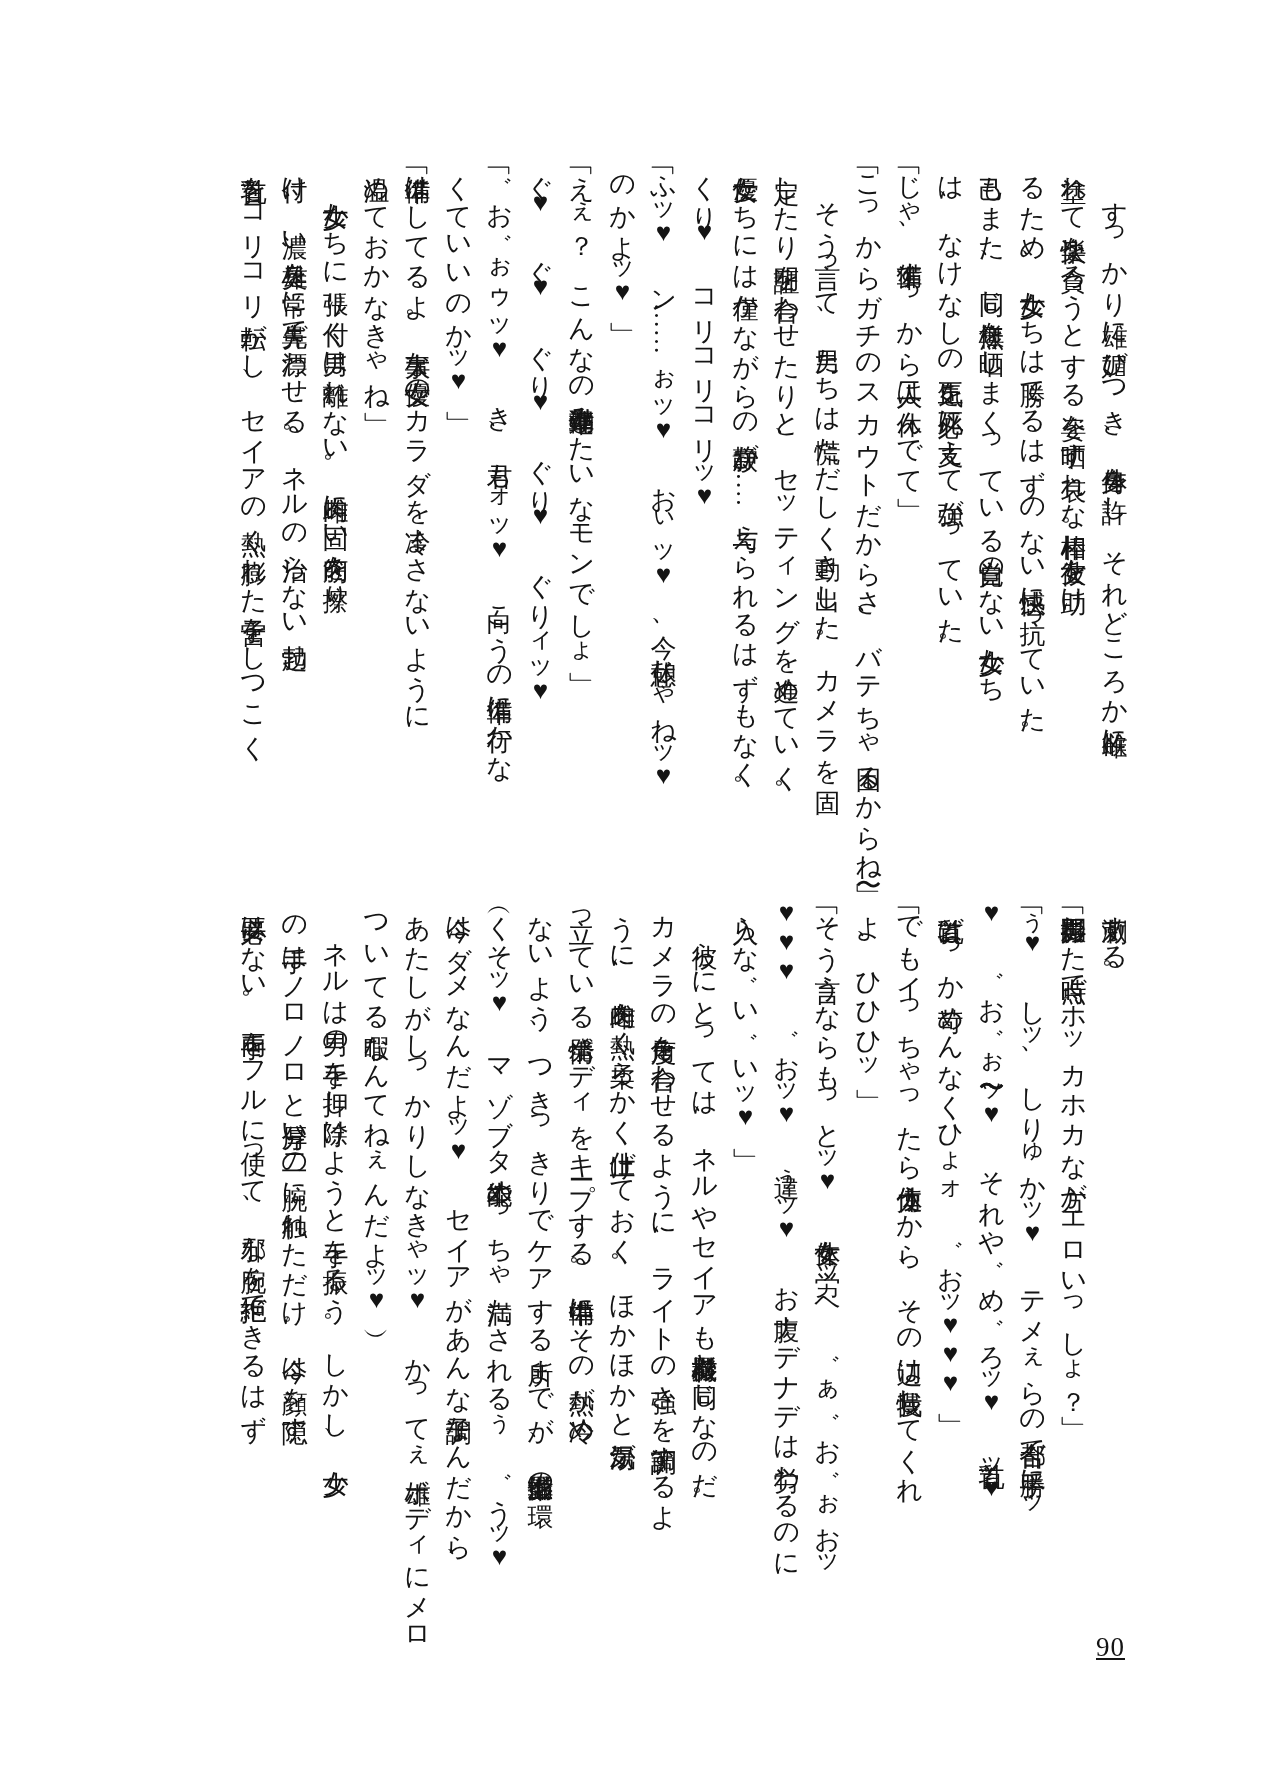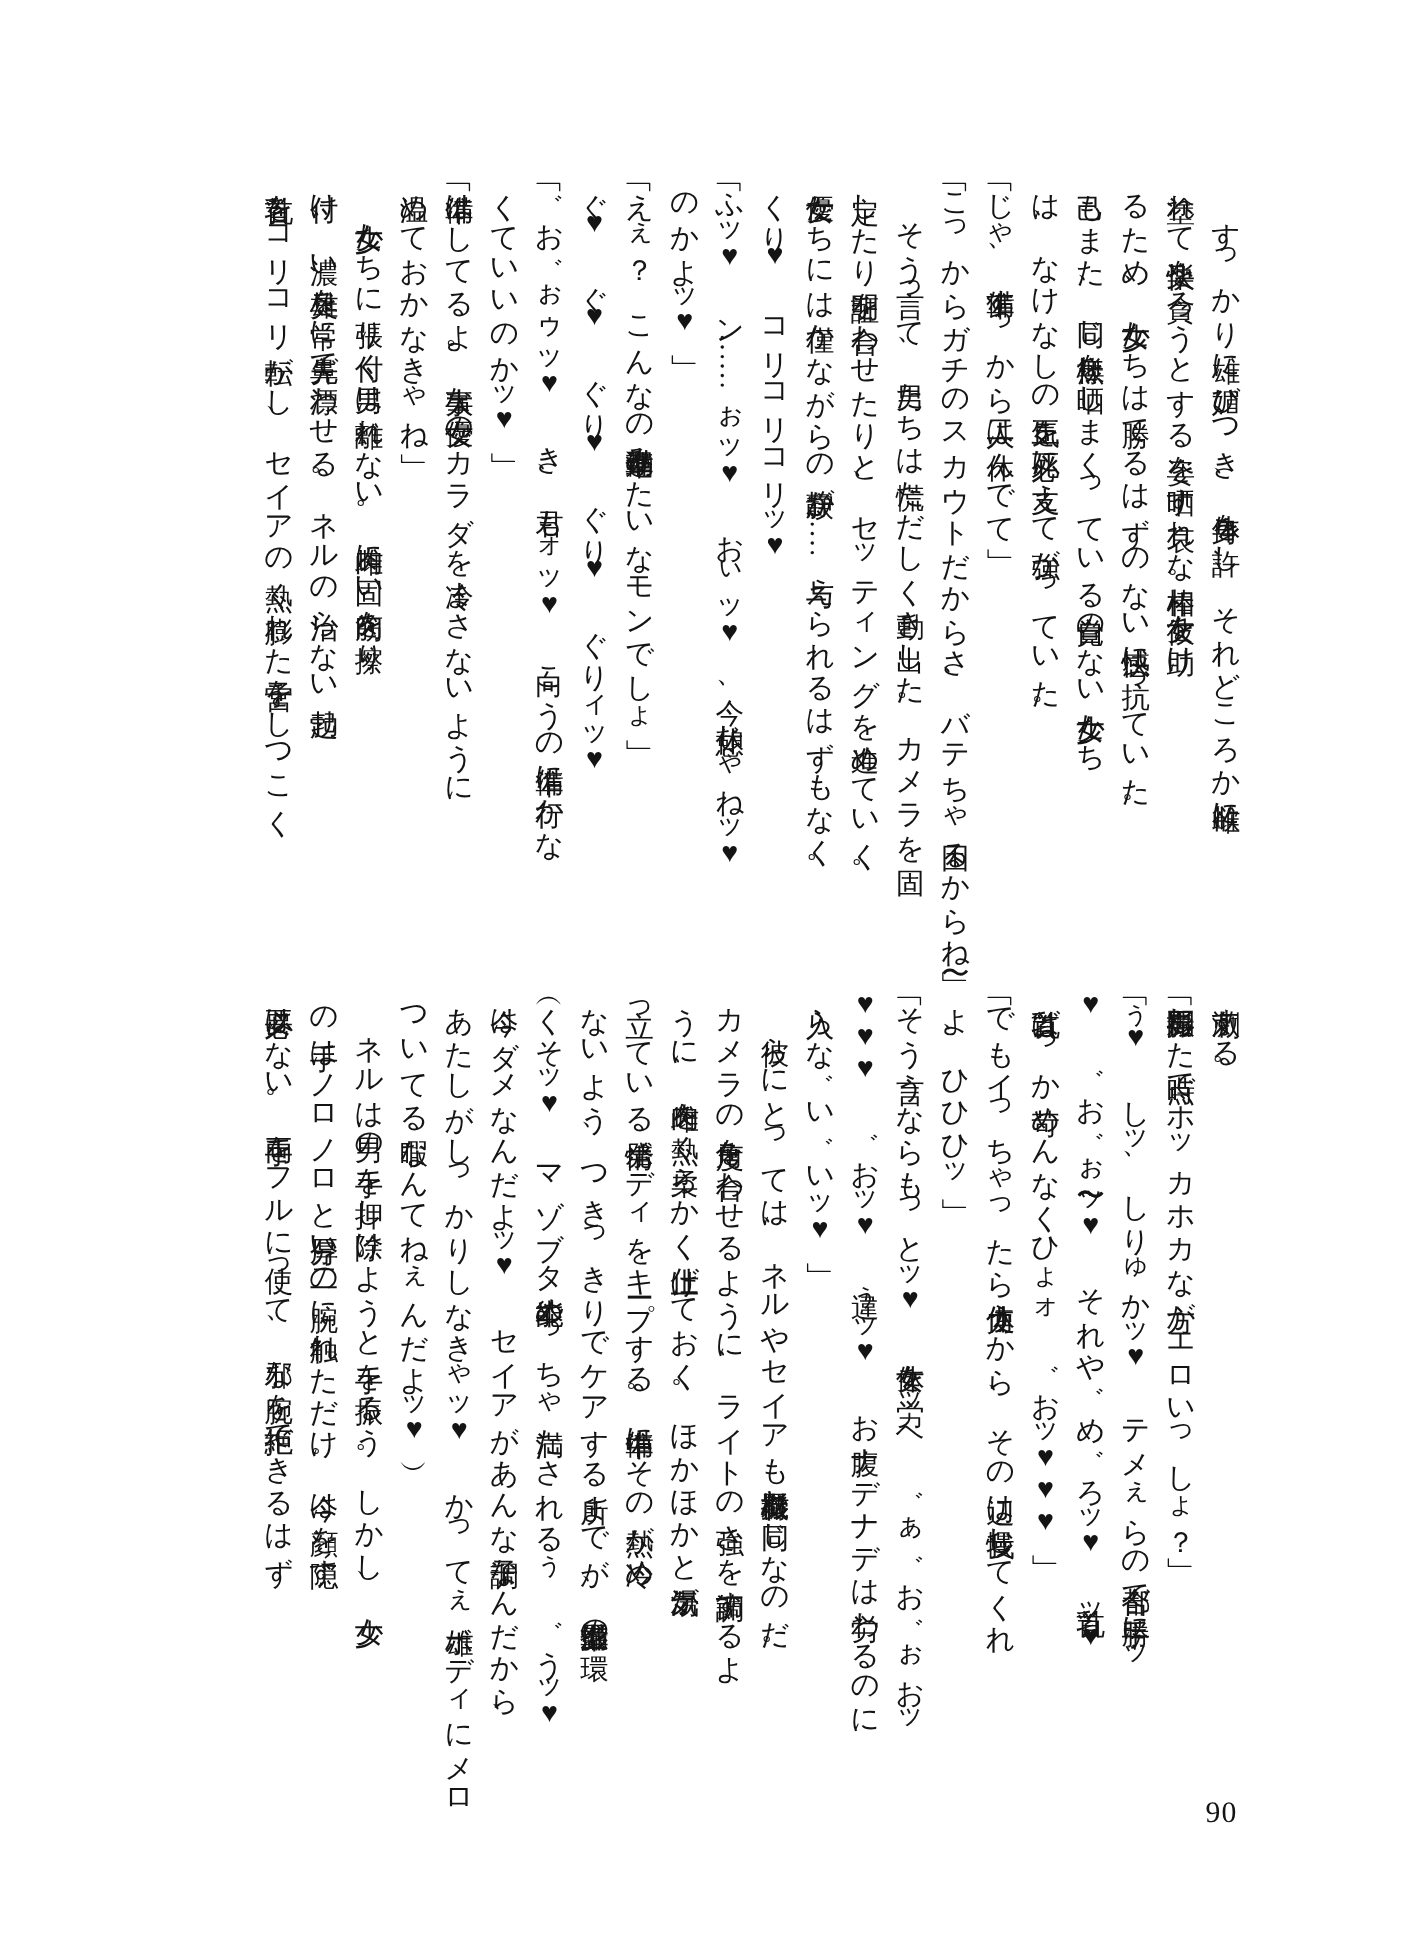--- a/index.html
+++ b/index.html
@@ -26,20 +26,21 @@
     margin:0;padding:0;
     line-height:41px;
     white-space:pre;
   }
   .vblock p.col.indent{text-indent:1em;}
   #page-number{
     position:absolute;
     left:1096px;top:1632px;
     font-size:27px;
     letter-spacing:1px;
+    text-decoration:underline;
   }
 </style>
 </head>
 <body>
 
 <div id="page">
   <div id="top-block" class="vblock">
       <p class="col indent">すっかり雄に媚びつき、身体を許し、それどころか雌欲に</p>
       <p class="col">塗れて快楽を貪ろうとする姿を晒す哀れな相棒。彼女を助け</p>
       <p class="col">るため、少女たちは勝てるはずのない快感に抗っていた。</p>

